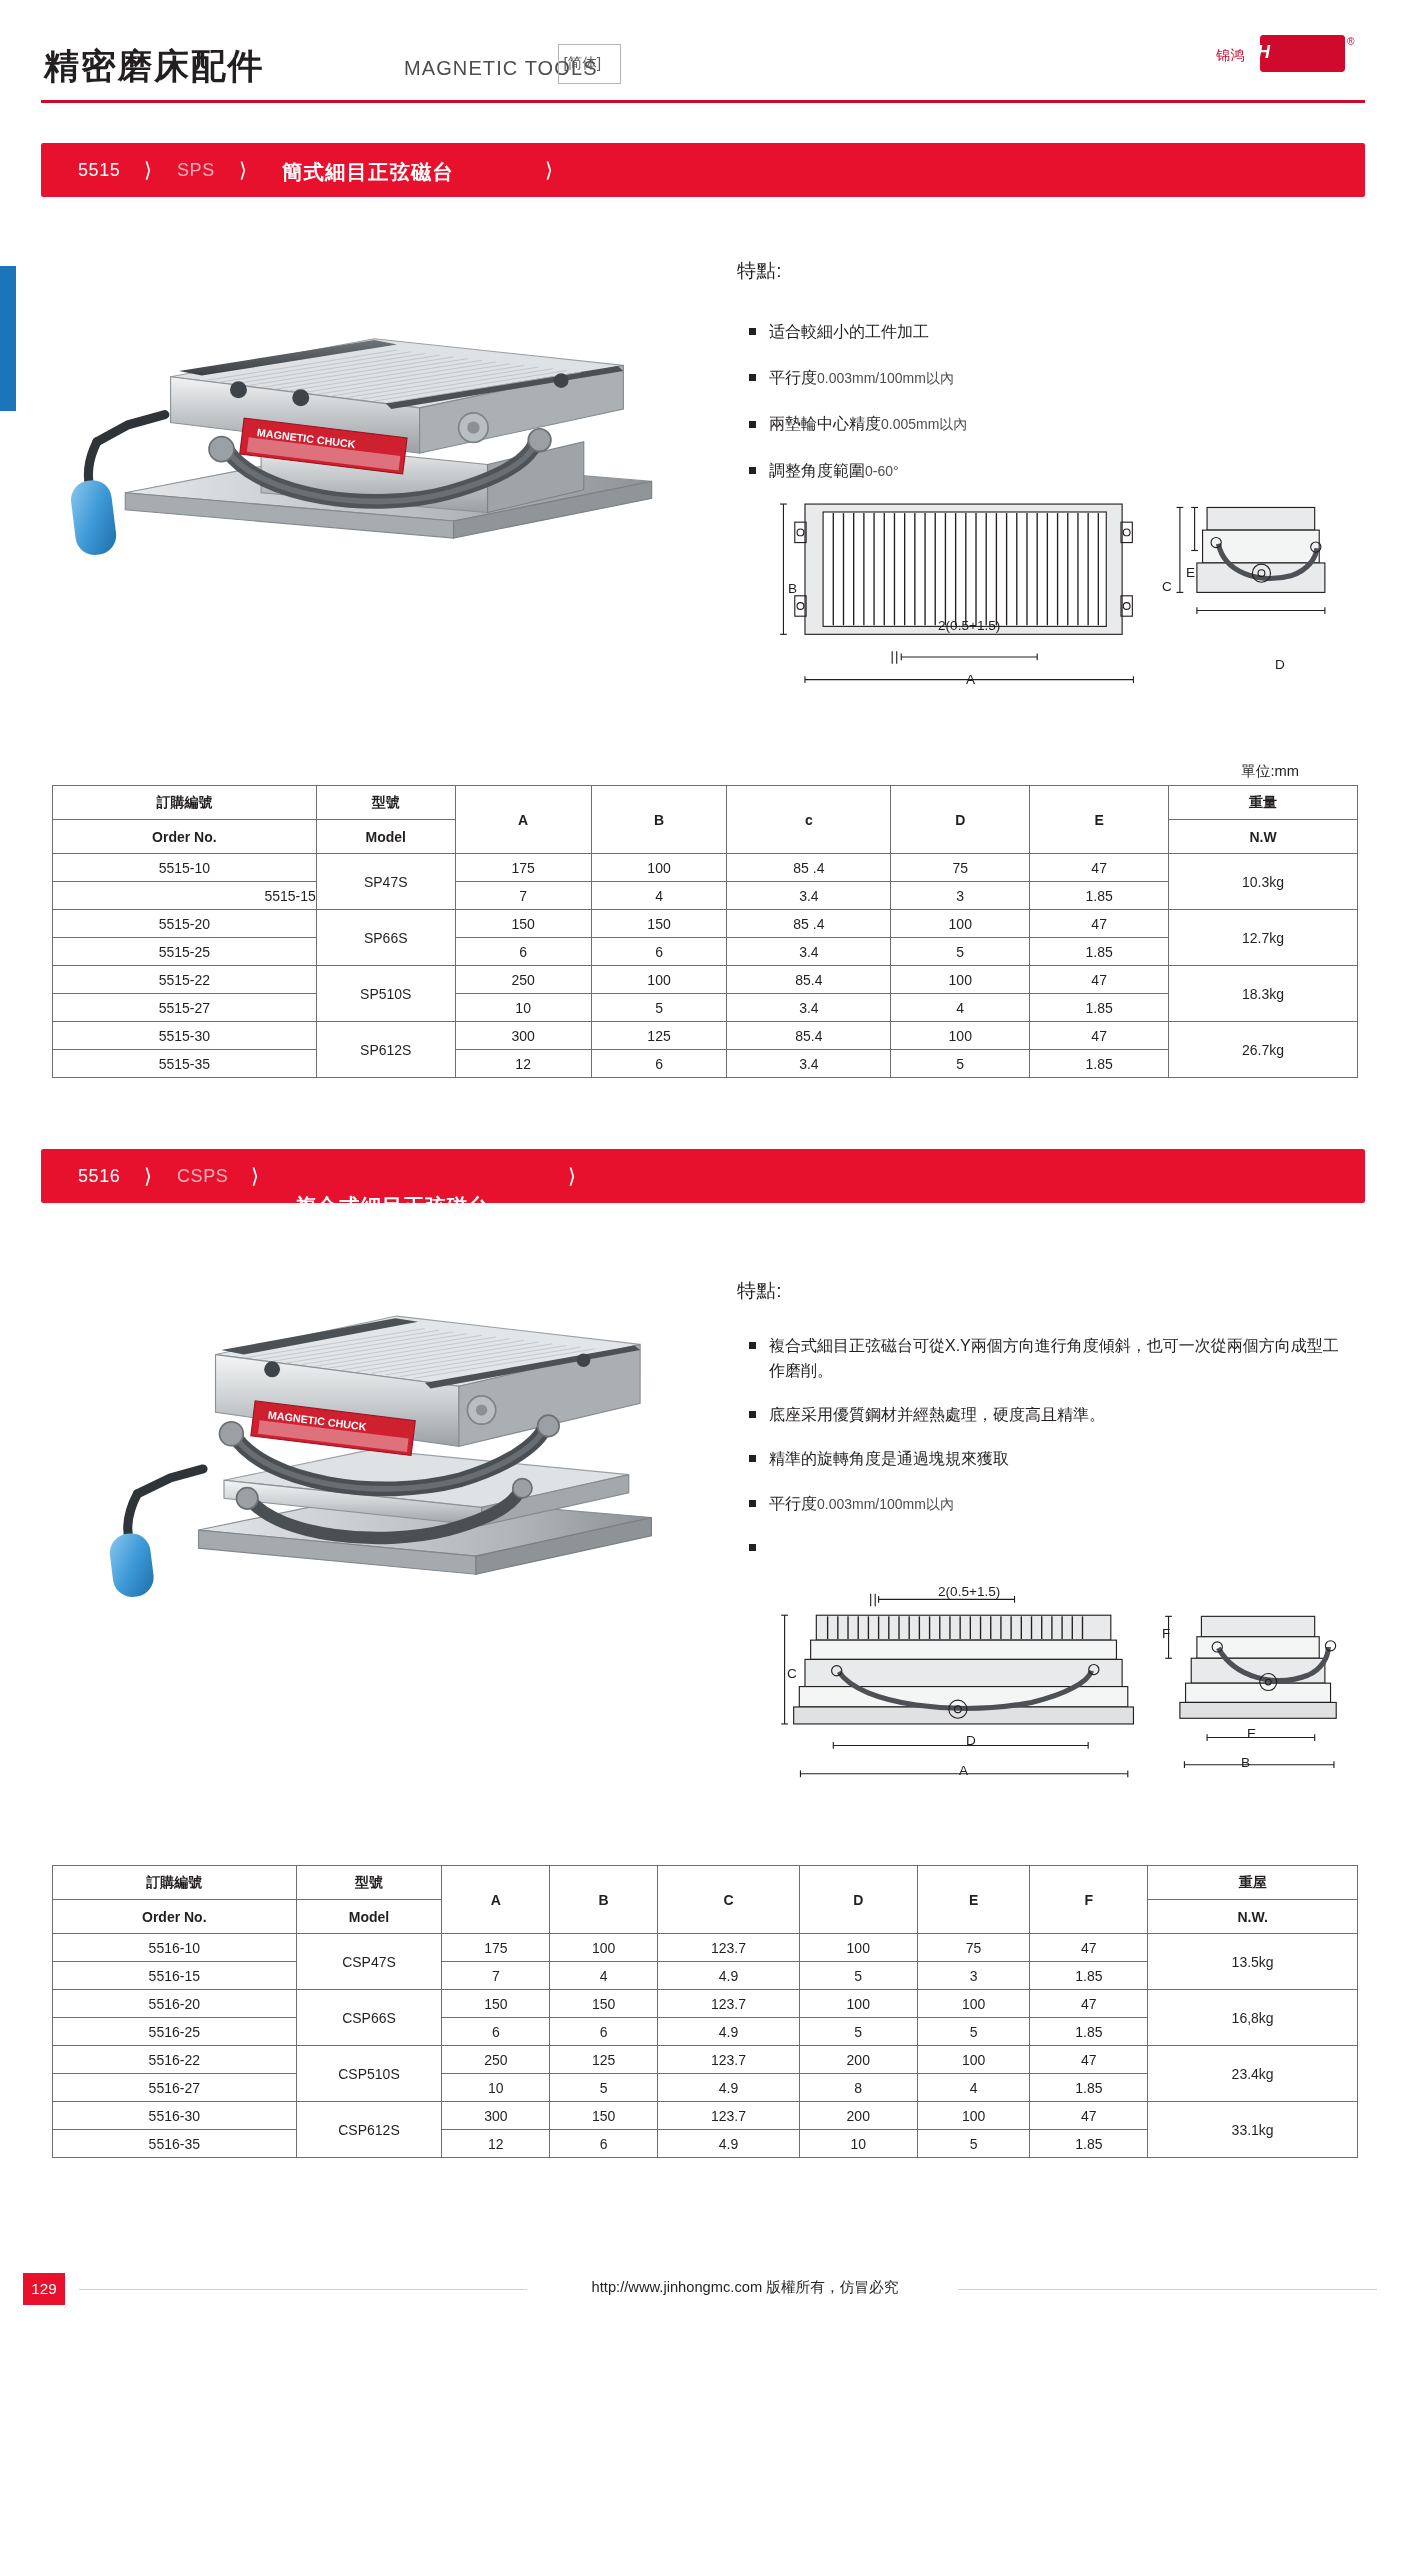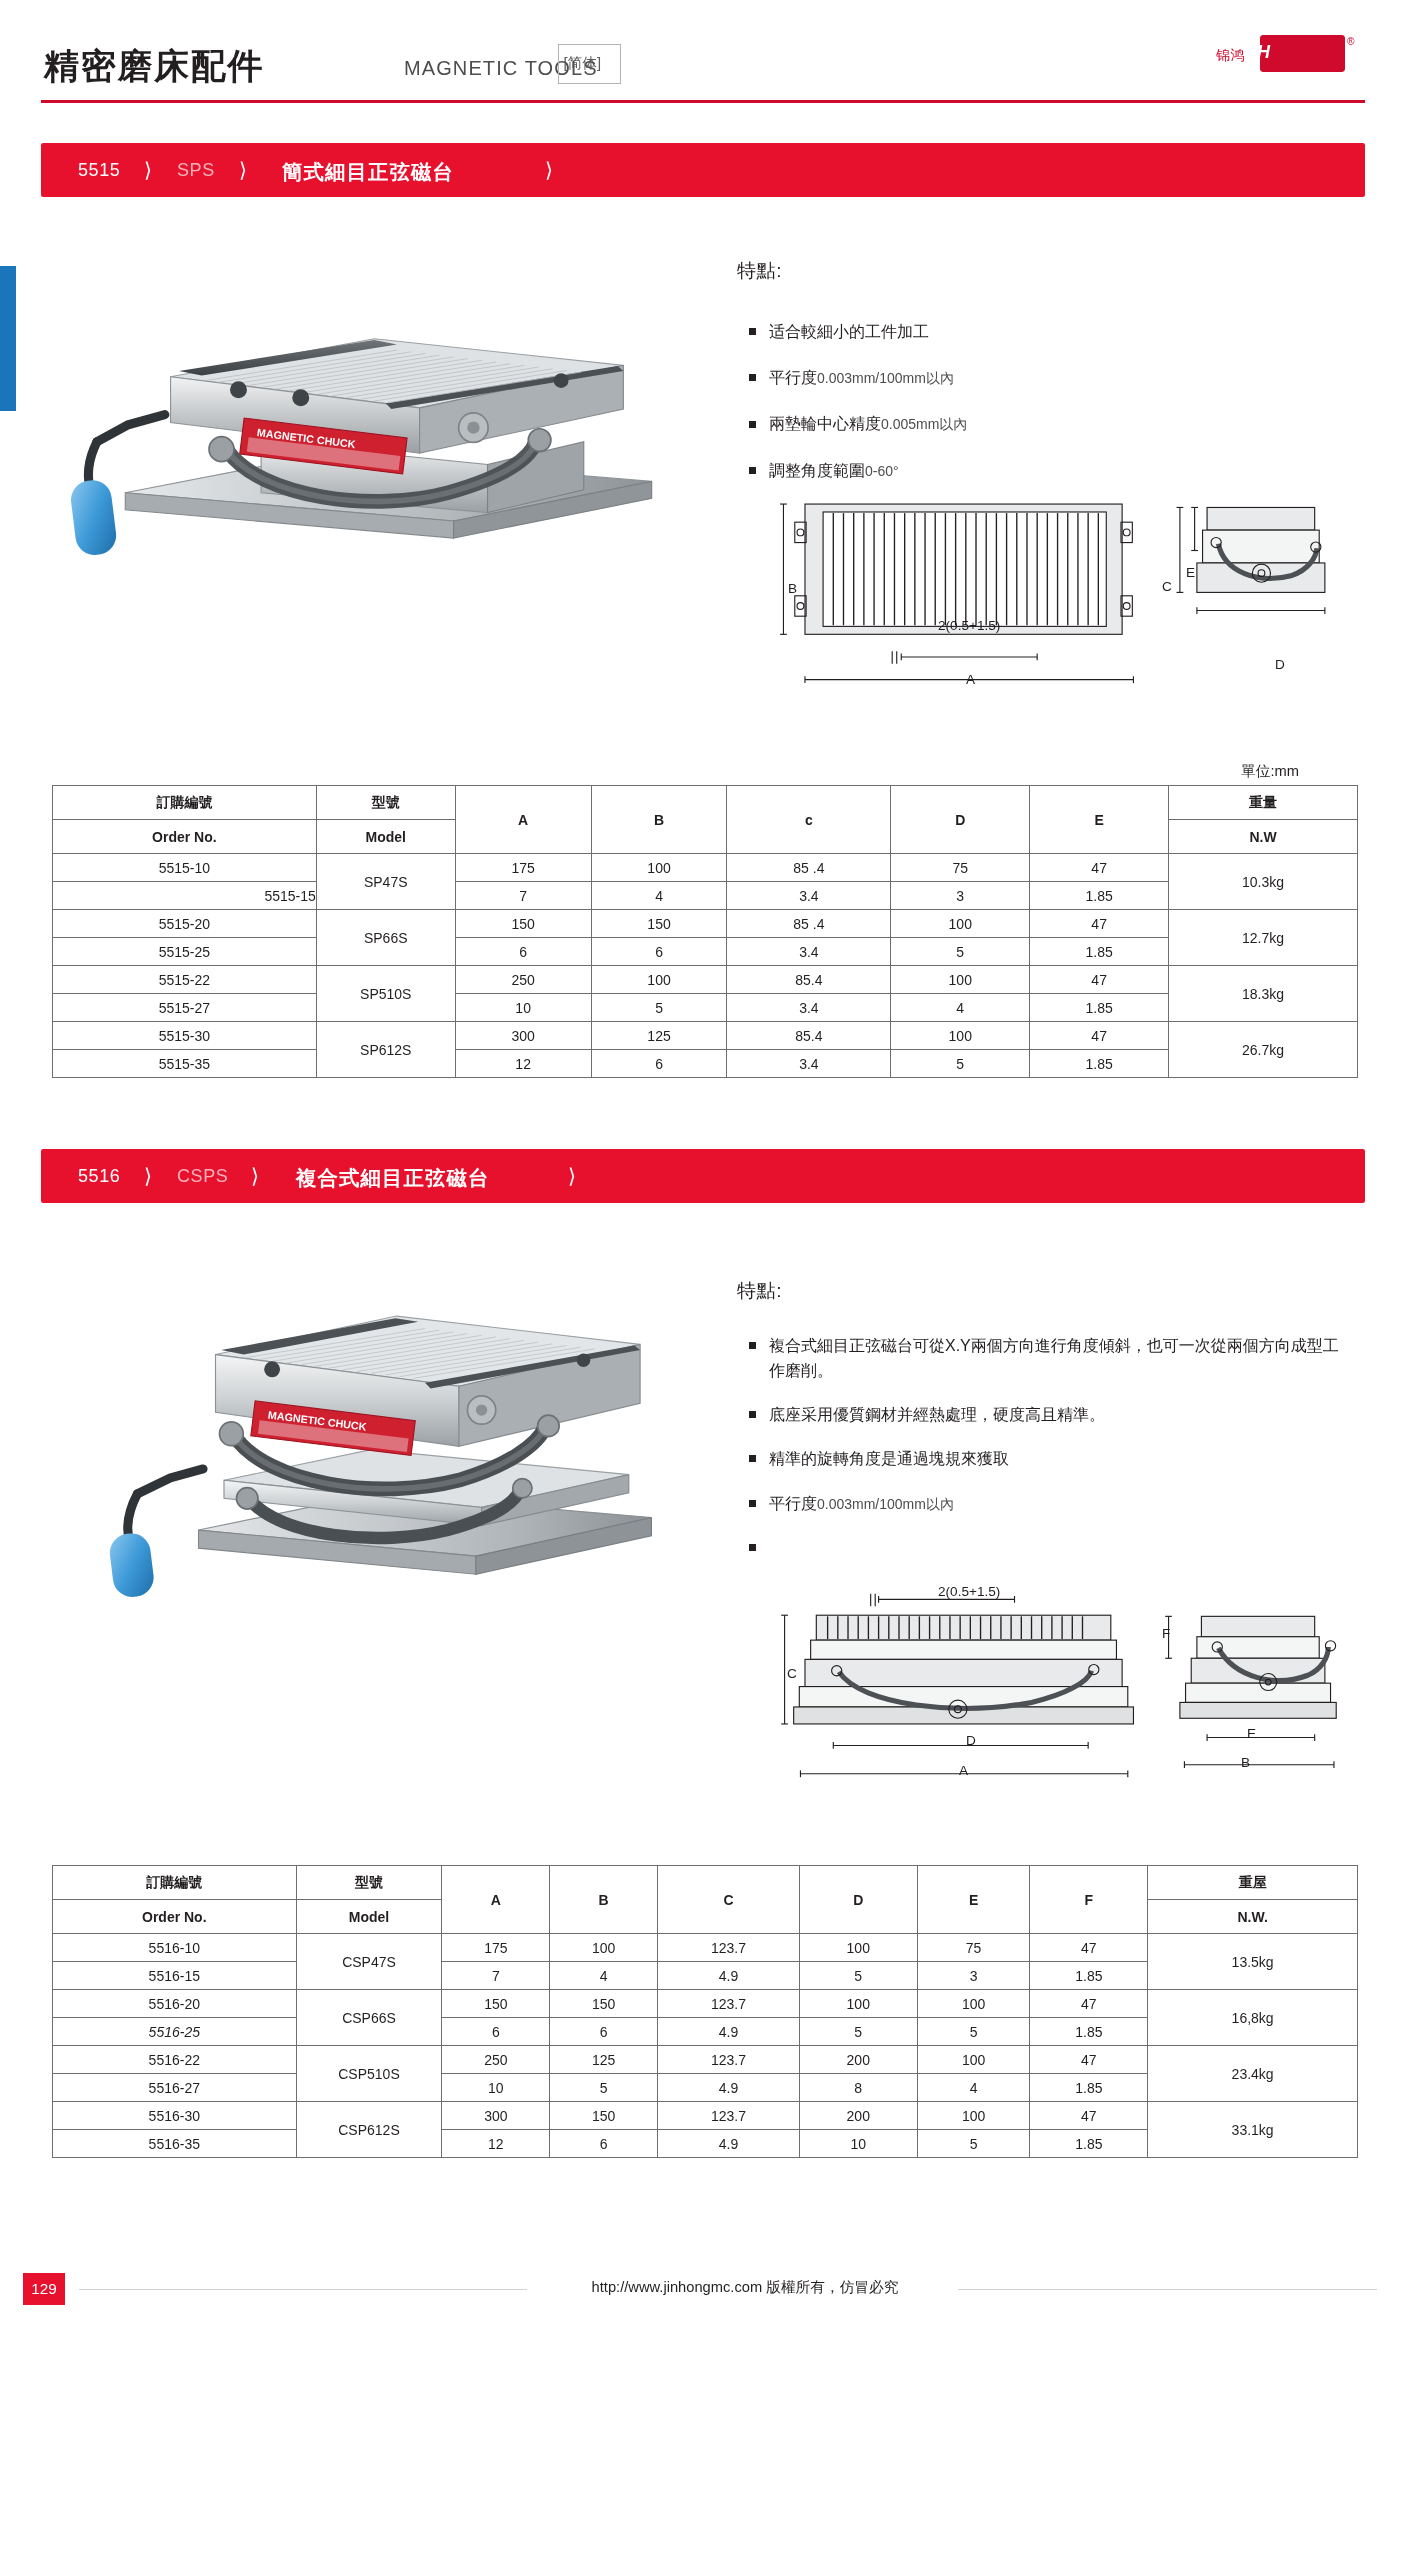--- a/index.html
+++ b/index.html
@@ -612,21 +612,21 @@
         <td>1.85</td>
       </tr>
     </tbody>
   </table>
 
   <div class="banner" style="top:1149px;">
     <div class="b-code">5516</div>
     <div class="b-arrow1">⟩</div>
     <div class="b-series">CSPS</div>
     <div class="b-arrow2" style="left:210px;">⟩</div>
-    <div class="b-name" style="left:255px;">複合式細目正弦磁台</div>
+    <div class="b-name" style="left:255px;margin-top:28px;">複合式細目正弦磁台</div>
     <div class="b-arrow3" style="left:527px;">⟩</div>
   </div>
 
   <div class="photo" style="left:85px; top:1247px; width:629px; height:351px;">
     <svg width="629" height="351" viewBox="0 0 1110 620">
       <defs>
         <linearGradient id="steelc1" x1="0" y1="0" x2="0" y2="1">
           <stop offset="0%" stop-color="#f4f5f6"></stop>
           <stop offset="50%" stop-color="#ccd0d2"></stop>
           <stop offset="100%" stop-color="#9ba1a5"></stop>
@@ -873,21 +873,21 @@
         <td rowspan="2">CSP66S</td>
         <td>150</td>
         <td>150</td>
         <td>123.7</td>
         <td>100</td>
         <td>100</td>
         <td>47</td>
         <td rowspan="2">16,8kg</td>
       </tr>
       <tr>
-        <td style="height:27px;font-style:italic;">5516-25</td>
+        <td style="height:27px;">5516-25</td>
         <td>6</td>
         <td>6</td>
         <td>4.9</td>
         <td>5</td>
         <td>5</td>
         <td>1.85</td>
       </tr>
       <tr>
         <td style="height:27px;">5516-22</td>
         <td rowspan="2">CSP510S</td>

